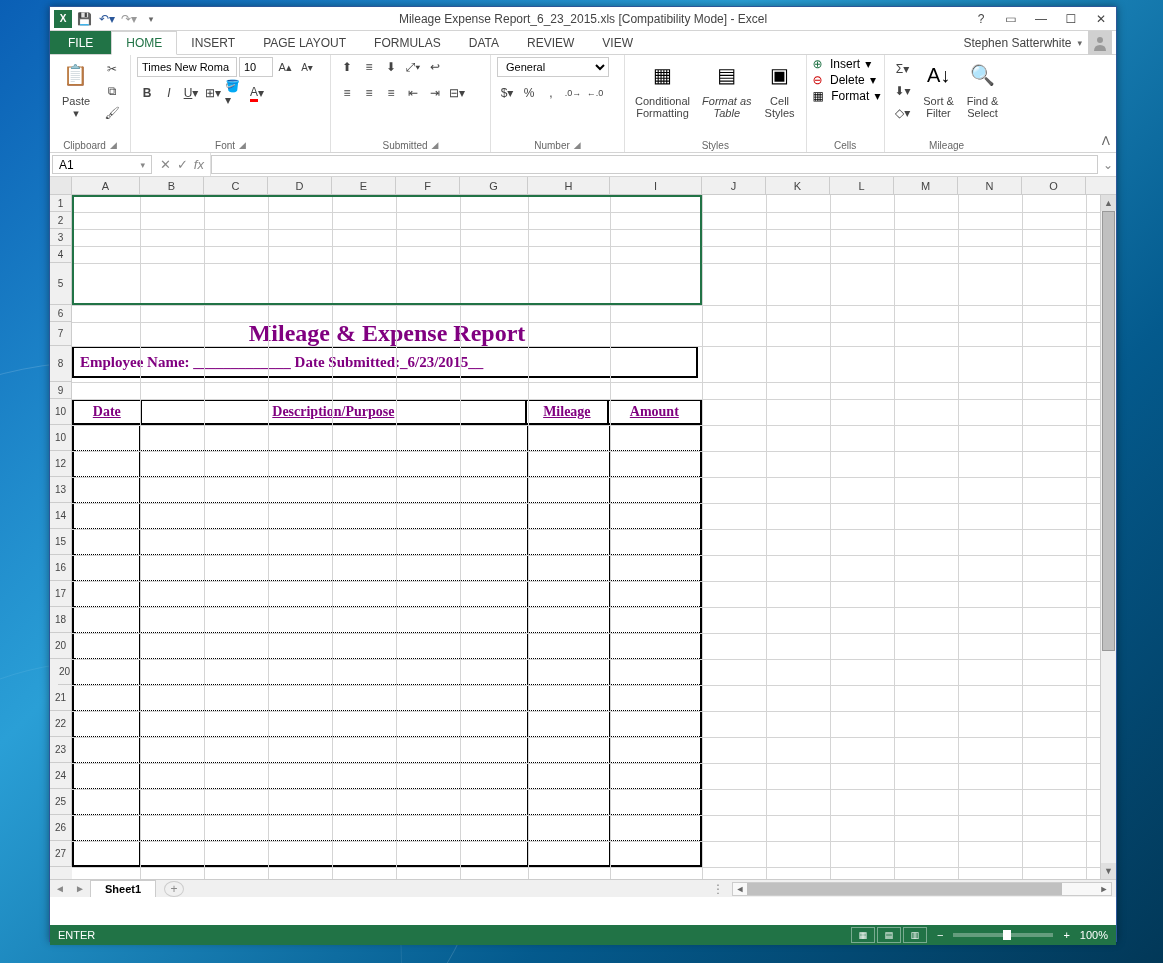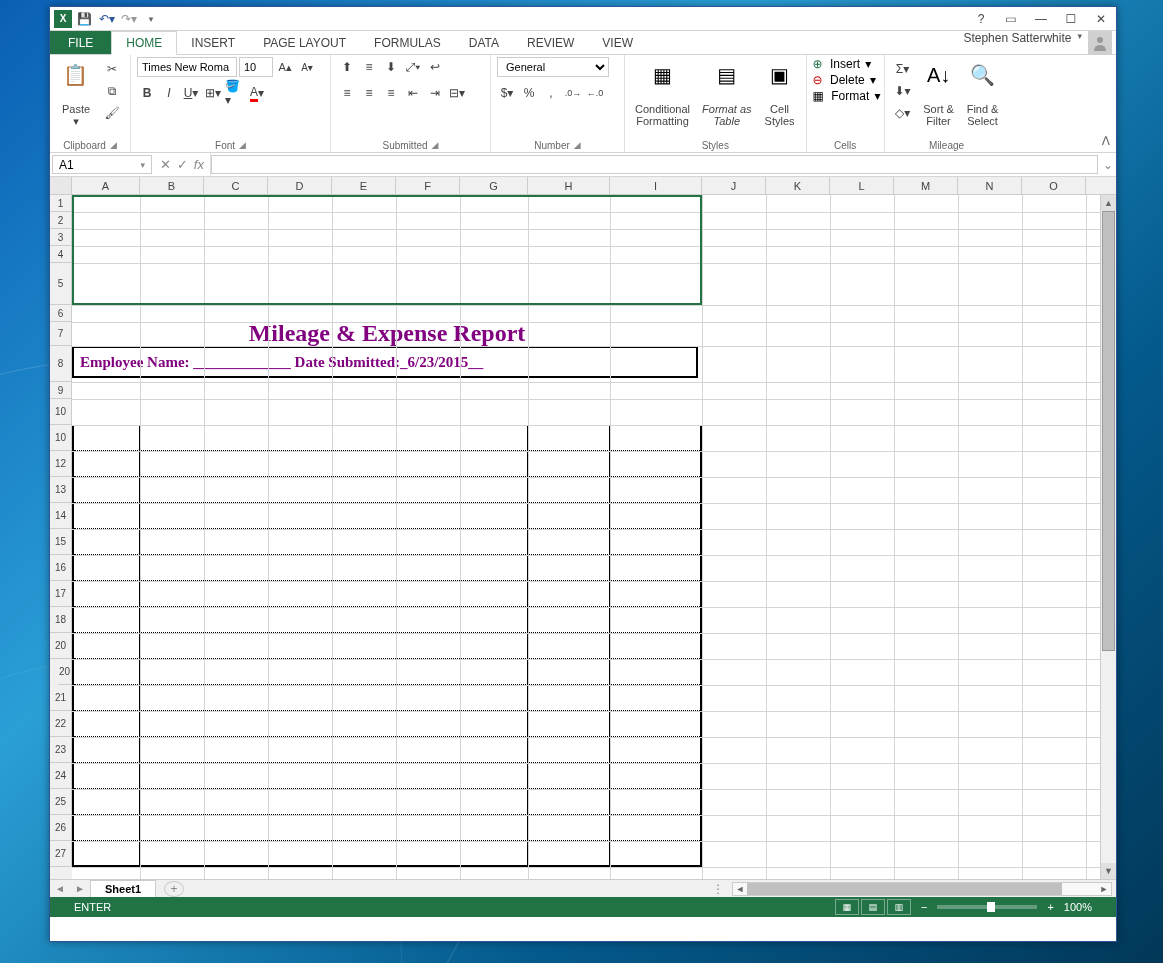--- a/index.html
+++ b/index.html
@@ -18,30 +18,30 @@
 .qat { display:flex; align-items:center; gap:4px; padding:0 4px;}
 .qat-icon { width:18px; height:18px; display:flex; align-items:center; justify-content:center; font-size:12px; cursor:pointer;}
 .excel-logo { width:18px; height:18px; background:#217346; color:#fff; display:flex; align-items:center; justify-content:center; font-size:10px; font-weight:bold;}
 .title-text { position:absolute; left:50%; transform:translateX(-50%); color:#444; font-size:12px;}
 .win-controls { position:absolute; right:0; display:flex;}
 .win-btn { width:30px; height:22px; display:flex; align-items:center; justify-content:center; cursor:pointer; color:#444;}
 .tabbar { height:24px; background:#fff; display:flex; align-items:stretch; border-bottom:1px solid #d4d4d4; position:relative;}
 .tab { padding:0 14px; display:flex; align-items:center; font-size:12px; color:#444; cursor:pointer; text-transform:uppercase;}
 .tab.file { background:#217346; color:#fff; padding:0 18px;}
 .tab.active { border:1px solid #d4d4d4; border-bottom:1px solid #fff; background:#fff; color:#217346; margin-bottom:-1px;}
-.user-area { position:absolute; right:4px; display:flex; align-items:flex-start; gap:6px; height:100%;}
+.user-area { position:absolute; right:4px; display:flex; align-items:center; gap:6px; height:100%;}
 .user-name { font-size:12px; color:#444;}
 .user-avatar { width:24px; height:24px; background:#d0d0d0; display:flex; align-items:center; justify-content:center;}
 .ribbon { height:98px; background:#fff; border-bottom:1px solid #d4d4d4; display:flex; position:relative;}
 .ribbon-group { border-right:1px solid #e0e0e0; display:flex; flex-direction:column; padding:2px 6px 0 6px; position:relative;}
 .ribbon-group-label { font-size:10px; color:#666; text-align:center; height:14px; display:flex; align-items:center; justify-content:center; gap:4px;}
 .ribbon-group-body { flex:1; display:flex; align-items:flex-start; gap:4px;}
 .big-btn { display:flex; flex-direction:column; align-items:center; justify-content:center; padding:2px 4px; cursor:pointer; min-width:40px;}
 .big-btn-icon { width:32px; height:32px; display:flex; align-items:center; justify-content:center; font-size:20px;}
-.big-btn-label { font-size:11px; color:#444; text-align:center; line-height:1.1; margin-top:12px;}
+.big-btn-label { font-size:11px; color:#444; text-align:center; line-height:1.1; margin-top:4px;}
 .mini-col { display:flex; flex-direction:column; gap:2px; padding:2px;}
 .mini-btn { width:20px; height:20px; display:flex; align-items:center; justify-content:center; cursor:pointer; font-size:12px; color:#444;}
 .font-row { display:flex; gap:2px; align-items:center;}
 .font-select { height:20px; border:1px solid #ccc; font-size:11px; padding:0 4px; background:#fff;}
 .launcher { font-size:9px; color:#888; cursor:pointer;}
 .collapse-ribbon { position:absolute; right:6px; bottom:4px; cursor:pointer; color:#666;}
 .formula-bar { height:24px; border-bottom:1px solid #d4d4d4; display:flex; align-items:stretch; background:#fff;}
 .name-box { width:100px; border:1px solid #ccc; margin:2px; display:flex; align-items:center; padding:0 6px; font-size:12px; justify-content:space-between;}
 .fx-btns { display:flex; align-items:center; gap:6px; padding:0 6px; border-right:1px solid #e0e0e0;}
 .fx-btn { color:#888; cursor:pointer; font-size:13px;}
@@ -70,21 +70,21 @@
 .vscroll-btn { position:absolute; left:0; right:0; height:16px; background:#e0e0e0; display:flex; align-items:center; justify-content:center; font-size:9px; color:#666; cursor:pointer;}
 .sheet-tabs { height:18px; background:#f0f0f0; border-top:1px solid #ccc; display:flex; align-items:center;}
 .tab-nav { width:20px; text-align:center; color:#888; cursor:pointer; font-size:10px;}
 .sheet-tab { padding:0 14px; background:#fff; border:1px solid #ccc; border-bottom:none; font-size:11px; font-weight:bold; height:100%; display:flex; align-items:center; cursor:pointer;}
 .add-sheet { width:20px; height:16px; border:1px solid #ccc; border-radius:50%; margin-left:8px; display:flex; align-items:center; justify-content:center; font-size:12px; color:#888; cursor:pointer;}
 .hscroll-area { flex:1; display:flex; align-items:center; justify-content:flex-end; padding-right:4px;}
 .hscroll { width:380px; height:14px; background:#f8f8f8; border:1px solid #ccc; display:flex; align-items:center;}
 .hscroll-btn { width:14px; text-align:center; font-size:9px; color:#666; cursor:pointer;}
 .hscroll-track { flex:1; position:relative; height:100%;}
 .hscroll-thumb { position:absolute; left:0; width:90%; top:0; bottom:0; background:#c0c0c0;}
-.status-bar { height:20px; background:#217346; color:#fff; display:flex; align-items:center; padding:0 24px; font-size:11px;}
+.status-bar { height:20px; background:#217346; color:#fff; display:flex; align-items:center; padding:0 8px; font-size:11px;margin-top:28px;}
 .status-left { flex:1;}
 .status-right { display:flex; align-items:center; gap:10px;}
 .view-btns { display:flex; gap:2px;}
 .view-btn { width:24px; height:16px; border:1px solid rgba(255,255,255,0.4); display:flex; align-items:center; justify-content:center; font-size:9px; cursor:pointer;}
 .zoom-slider { width:100px; height:4px; background:rgba(255,255,255,0.3); position:relative;}
 .zoom-thumb { position:absolute; left:50%; top:-3px; width:8px; height:10px; background:#fff;}
 svg { display:block;}
 </style>
 </head>
 <body>
@@ -96,20 +96,21 @@
   <div class="titlebar">
     <div class="qat">
       <div class="qat-icon">
           <div class="excel-logo">X</div>
         </div>
       <div class="qat-icon" style="color:#2b579a;">💾</div>
       <div class="qat-icon" style="color:#2b579a;">↶▾</div>
       <div class="qat-icon" style="color:#999;">↷▾</div>
       <div class="qat-icon" style="color:#666; font-size:9px;">▾</div>
     </div>
+    <div class="title-text">Mileage  Expense Report_6_23_2015.xls  [Compatibility Mode] - Excel</div>
     <div class="win-controls">
       <div class="win-btn">?</div>
       <div class="win-btn">▭</div>
       <div class="win-btn">—</div>
       <div class="win-btn">☐</div>
       <div class="win-btn">✕</div>
     </div>
   </div>
 
   <div class="tabbar">
@@ -340,20 +341,26 @@
           <div class="row-h" style="height: 26px;">23</div>
           <div class="row-h" style="height: 26px;">24</div>
           <div class="row-h" style="height: 26px;">25</div>
           <div class="row-h" style="height: 26px;">26</div>
           <div class="row-h" style="height: 26px;">27</div>
         </div>
       <div class="cells" id="cells">
         <div class="content-overlay" id="overlay">
             <div class="report-title" style="left: 0px; top: 125px; width: 630px;">Mileage &amp; Expense Report</div>
             <div class="emp-box" style="left: 0px; top: 151px; width: 626px; height: 32px;">Employee Name: _____________    Date Submitted:_6/23/2015__</div>
+            <div class="table-header" style="left: 0px; top: 204px; width: 630px; height: 26px;">
+              <div class="th-cell" style="width:68px">Date</div>
+              <div class="th-cell" style="width:388px">Description/Purpose</div>
+              <div class="th-cell" style="width:82px">Mileage</div>
+              <div class="th-cell" style="width:92px;border-right:none">Amount</div>
+            </div>
             <div class="table-body-border" style="left: 0px; top: 230px; width: 630px; height: 442px;"></div>
             <div class="table-vline" style="left: 67px; top: 230px; height: 442px;"></div>
             <div class="table-vline" style="left: 455px; top: 230px; height: 442px;"></div>
             <div class="table-vline" style="left: 537px; top: 230px; height: 442px;"></div>
             <div class="dotted-row" style="left: 2px; top: 255px; width: 626px;"></div>
             <div class="dotted-row" style="left: 2px; top: 281px; width: 626px;"></div>
             <div class="dotted-row" style="left: 2px; top: 307px; width: 626px;"></div>
             <div class="dotted-row" style="left: 2px; top: 333px; width: 626px;"></div>
             <div class="dotted-row" style="left: 2px; top: 359px; width: 626px;"></div>
             <div class="dotted-row" style="left: 2px; top: 385px; width: 626px;"></div>

